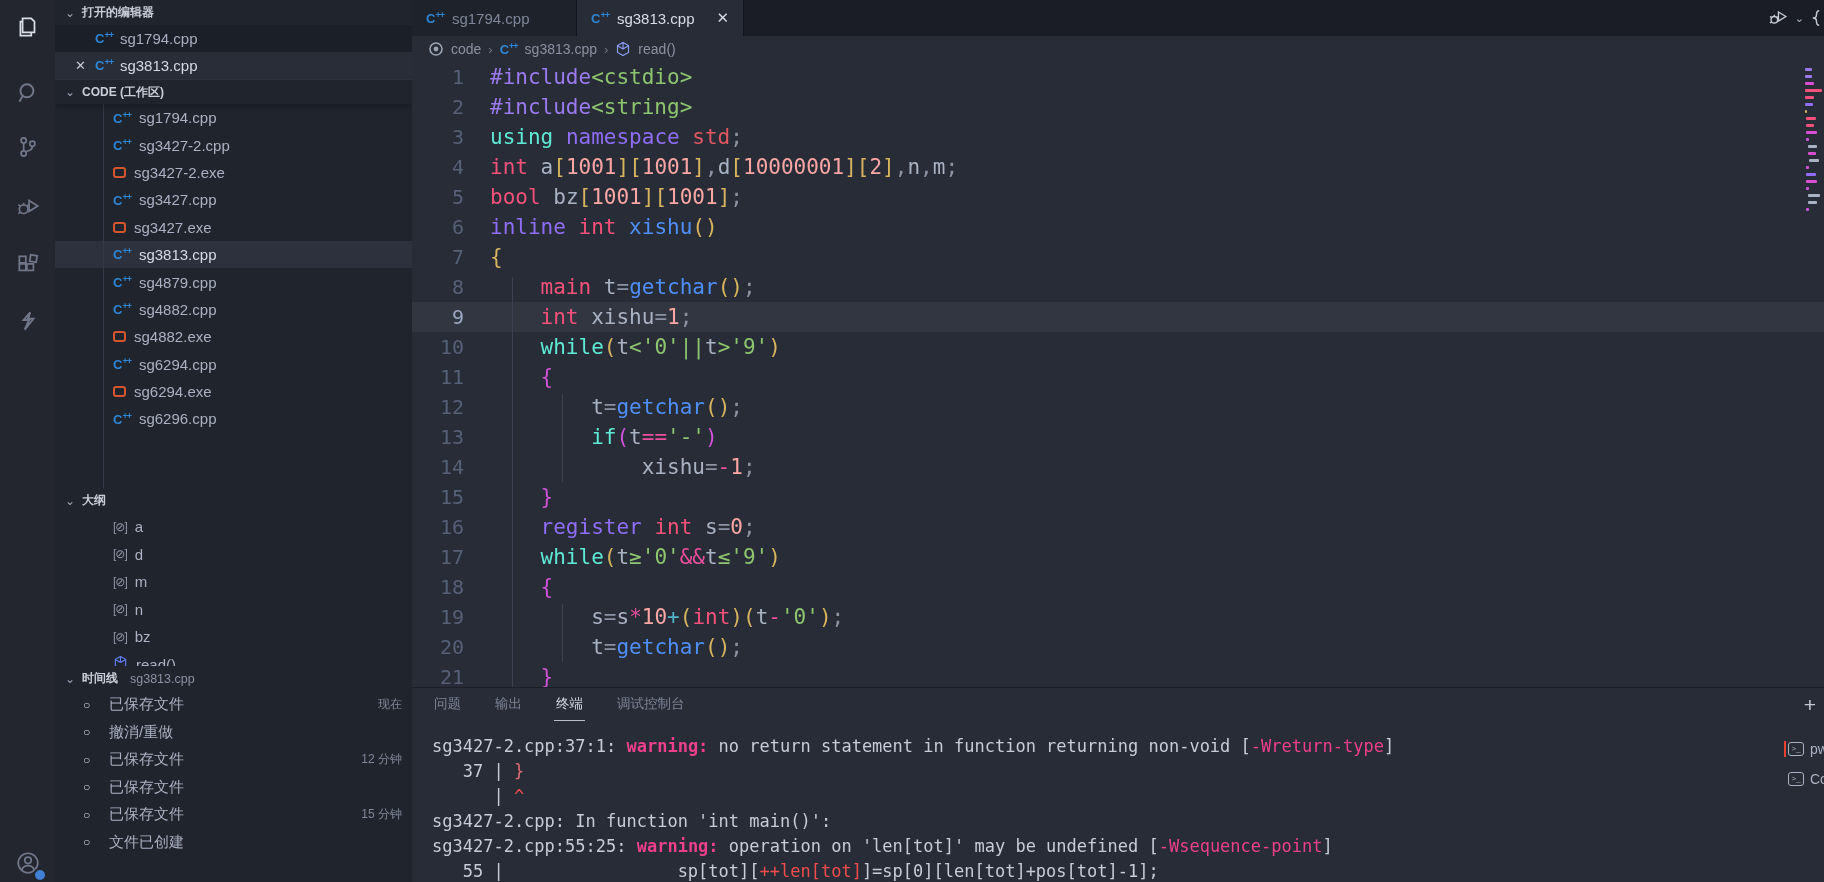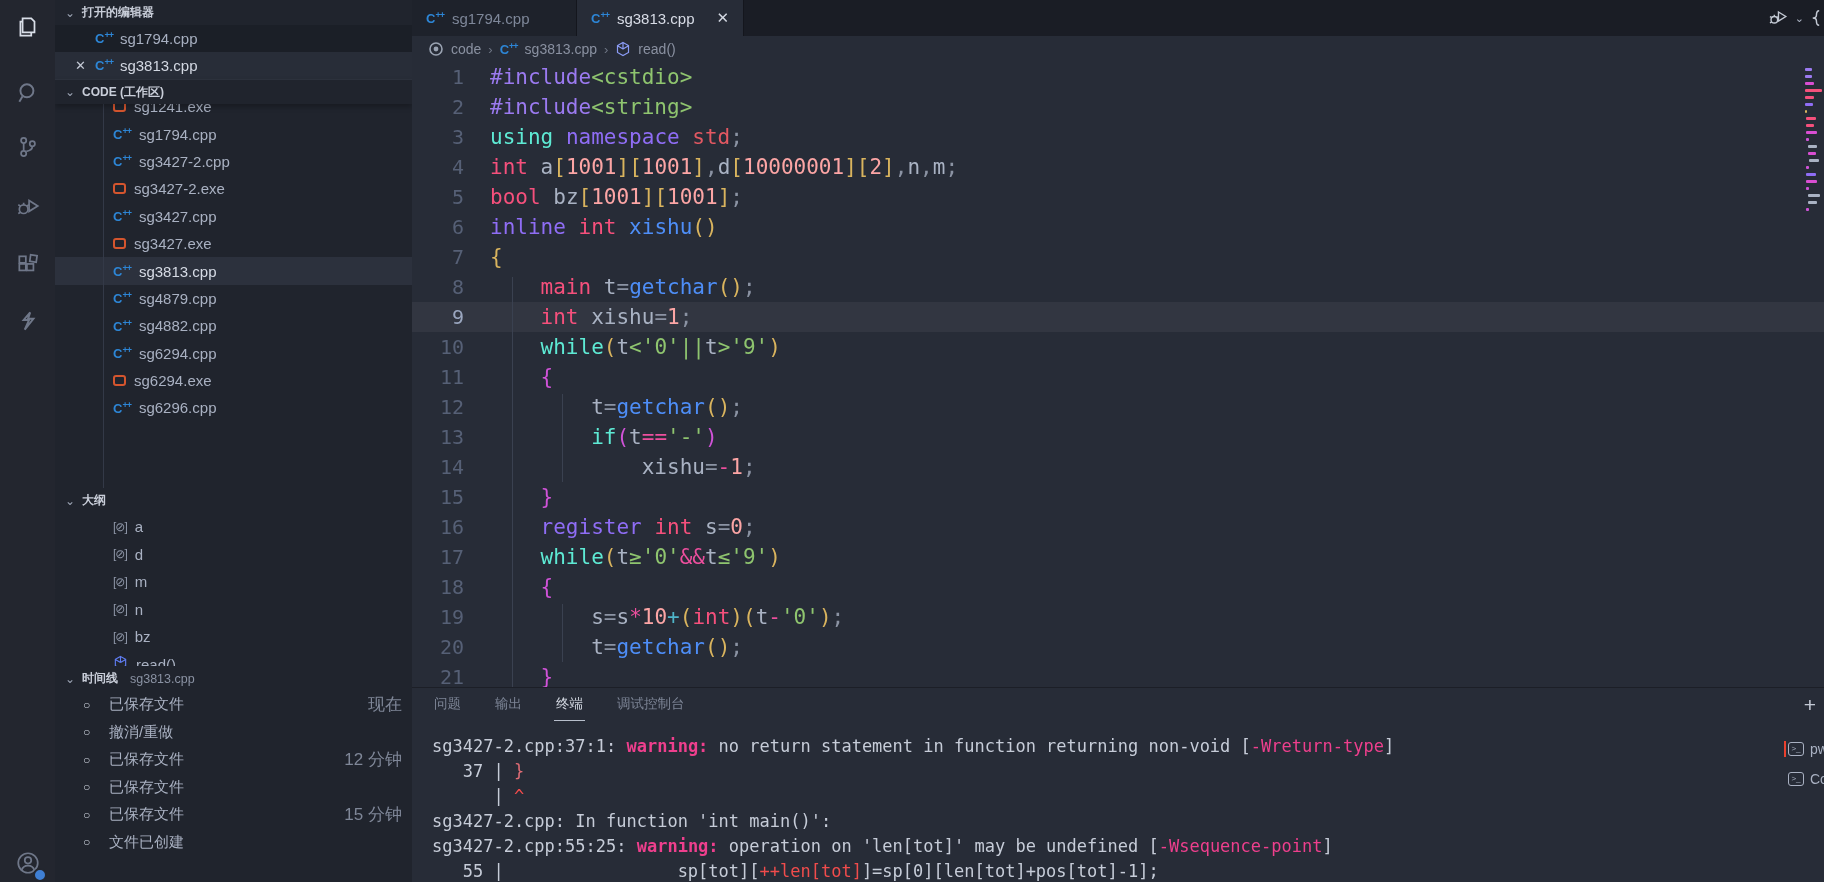--- a/index.html
+++ b/index.html
@@ -45,21 +45,21 @@
            cursor:pointer; color:#a9b1c2; }
   .f-row.first { margin-top:-11px; }
   .f-row.selected { background:#2c313d; color:#d6dbe5; }
   .outline-wrap { flex:none; height:153px; overflow:hidden; }
   .o-row { height:27.5px; display:flex; align-items:center; gap:8px; padding-left:58px;
            cursor:pointer; color:#a9b1c2; }
   .timeline-wrap { flex:1; overflow:hidden; }
   .t-row { height:27.5px; display:flex; align-items:center; padding:0 10px 0 28px;
            cursor:pointer; color:#a9b1c2; }
   .t-dot { width:16px; color:#cfd4de; font-weight:700; font-size:12px; margin-right:10px; }
-  .t-time { margin-left:auto; color:#7f8798; font-size:17px; }
+  .t-time { margin-left:auto; color:#7f8798; font-size:12px; }
 
   .cpp-ic { color:#2d86d6; font-weight:700; font-size:13px; font-style:normal; flex:none; }
   .cpp-ic sup { font-size:9px; letter-spacing:-1px; }
   .exe-ic { width:13px; height:11px; border:2.5px solid #d4552e; border-radius:3px; flex:none; }
   .field-ic { color:#8d95a6; font-size:12px; letter-spacing:-1px; flex:none; }
   .method-ic svg { width:15px; height:15px; }
 
   
   .main { flex:1; display:flex; flex-direction:column; min-width:0; }
   .tabbar { height:36px; background:#1a1d25; display:flex; flex:none; align-items:stretch; }
@@ -194,24 +194,20 @@
       <i class="cpp-ic">C<sup>++</sup></i>
       <span>sg3813.cpp</span>
     </div>
 
     <div class="sb-h code-h">
       <span class="chev">⌄</span>
       <span>CODE (工作区)</span>
     </div>
     <div class="file-list" id="file-list">
       <div class="indent-g"></div>
-    <div class="f-row first">
-          <i class="exe-ic"></i>
-          <span>sg1241.exe</span>
-        </div>
         <div class="f-row">
           <i class="cpp-ic">C<sup>++</sup></i>
           <span>sg1794.cpp</span>
         </div>
         <div class="f-row">
           <i class="cpp-ic">C<sup>++</sup></i>
           <span>sg3427-2.cpp</span>
         </div>
         <div class="f-row">
           <i class="exe-ic"></i>
@@ -229,20 +225,24 @@
           <i class="cpp-ic">C<sup>++</sup></i>
           <span>sg3813.cpp</span>
         </div>
         <div class="f-row">
           <i class="cpp-ic">C<sup>++</sup></i>
           <span>sg4879.cpp</span>
         </div>
         <div class="f-row">
           <i class="cpp-ic">C<sup>++</sup></i>
           <span>sg4882.cpp</span>
+        </div>
+        <div class="f-row">
+          <i class="exe-ic"></i>
+          <span>sg4882.exe</span>
         </div>
         <div class="f-row">
           <i class="cpp-ic">C<sup>++</sup></i>
           <span>sg6294.cpp</span>
         </div>
         <div class="f-row">
           <i class="exe-ic"></i>
           <span>sg6294.exe</span>
         </div>
         <div class="f-row">

